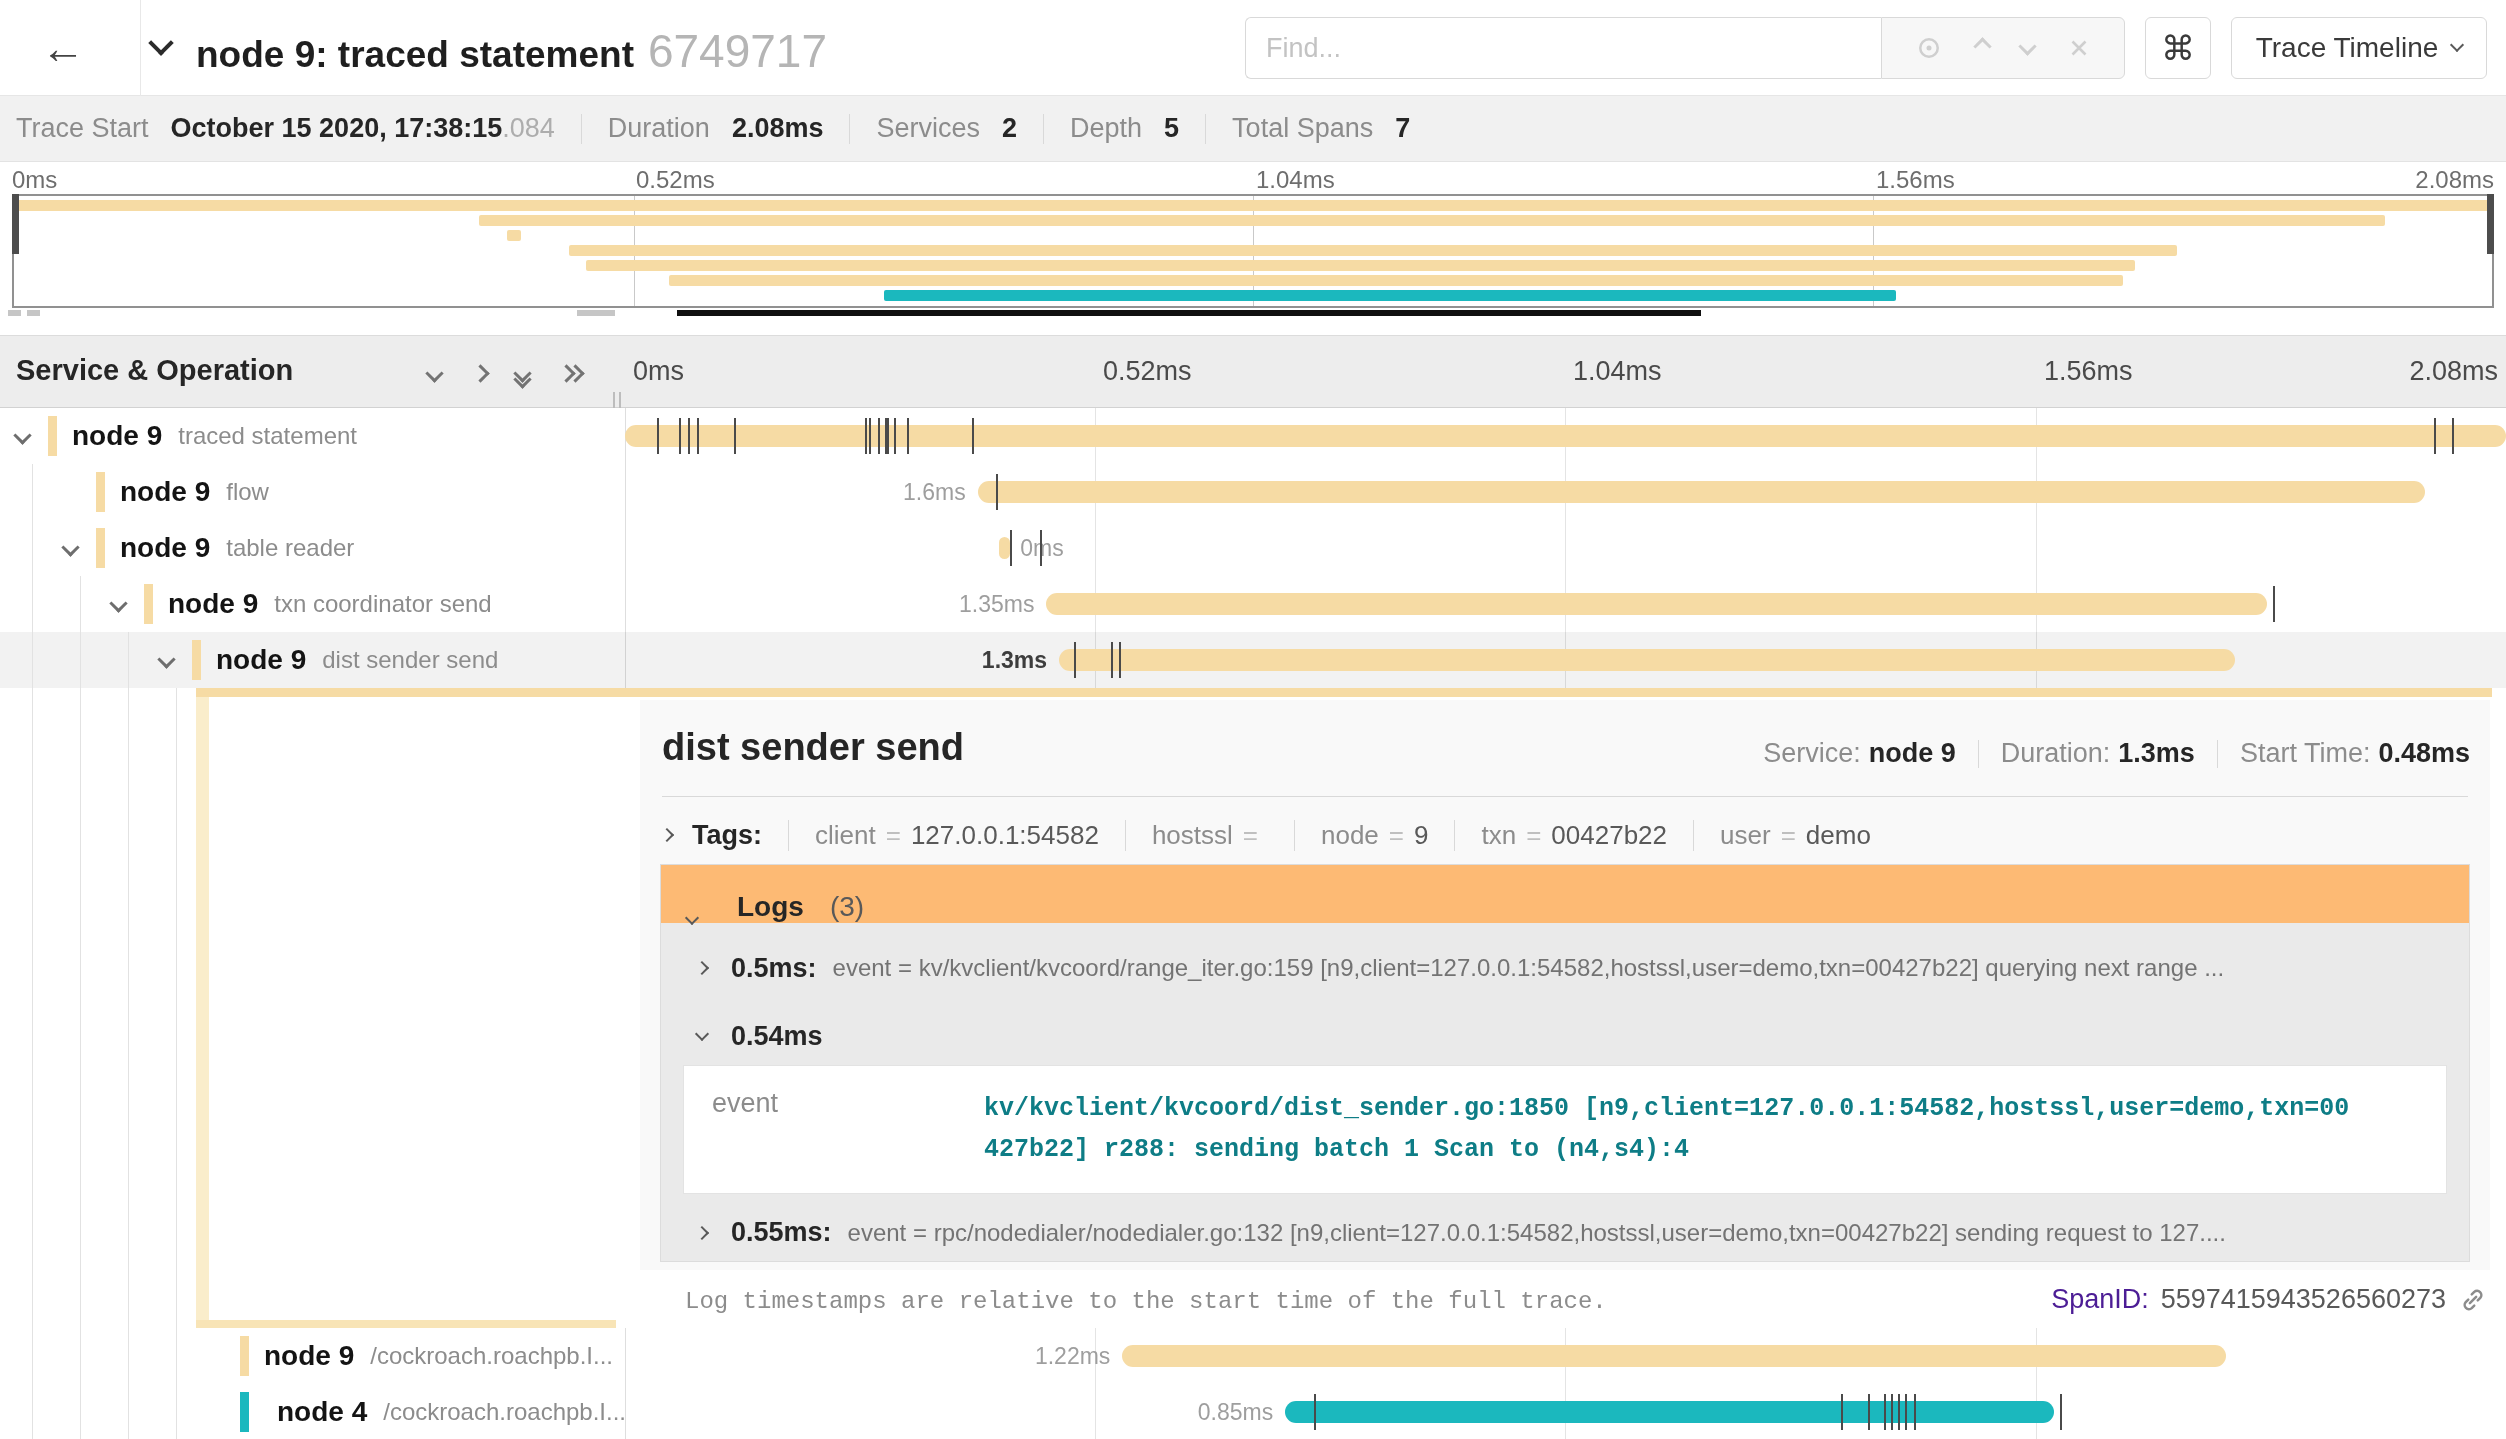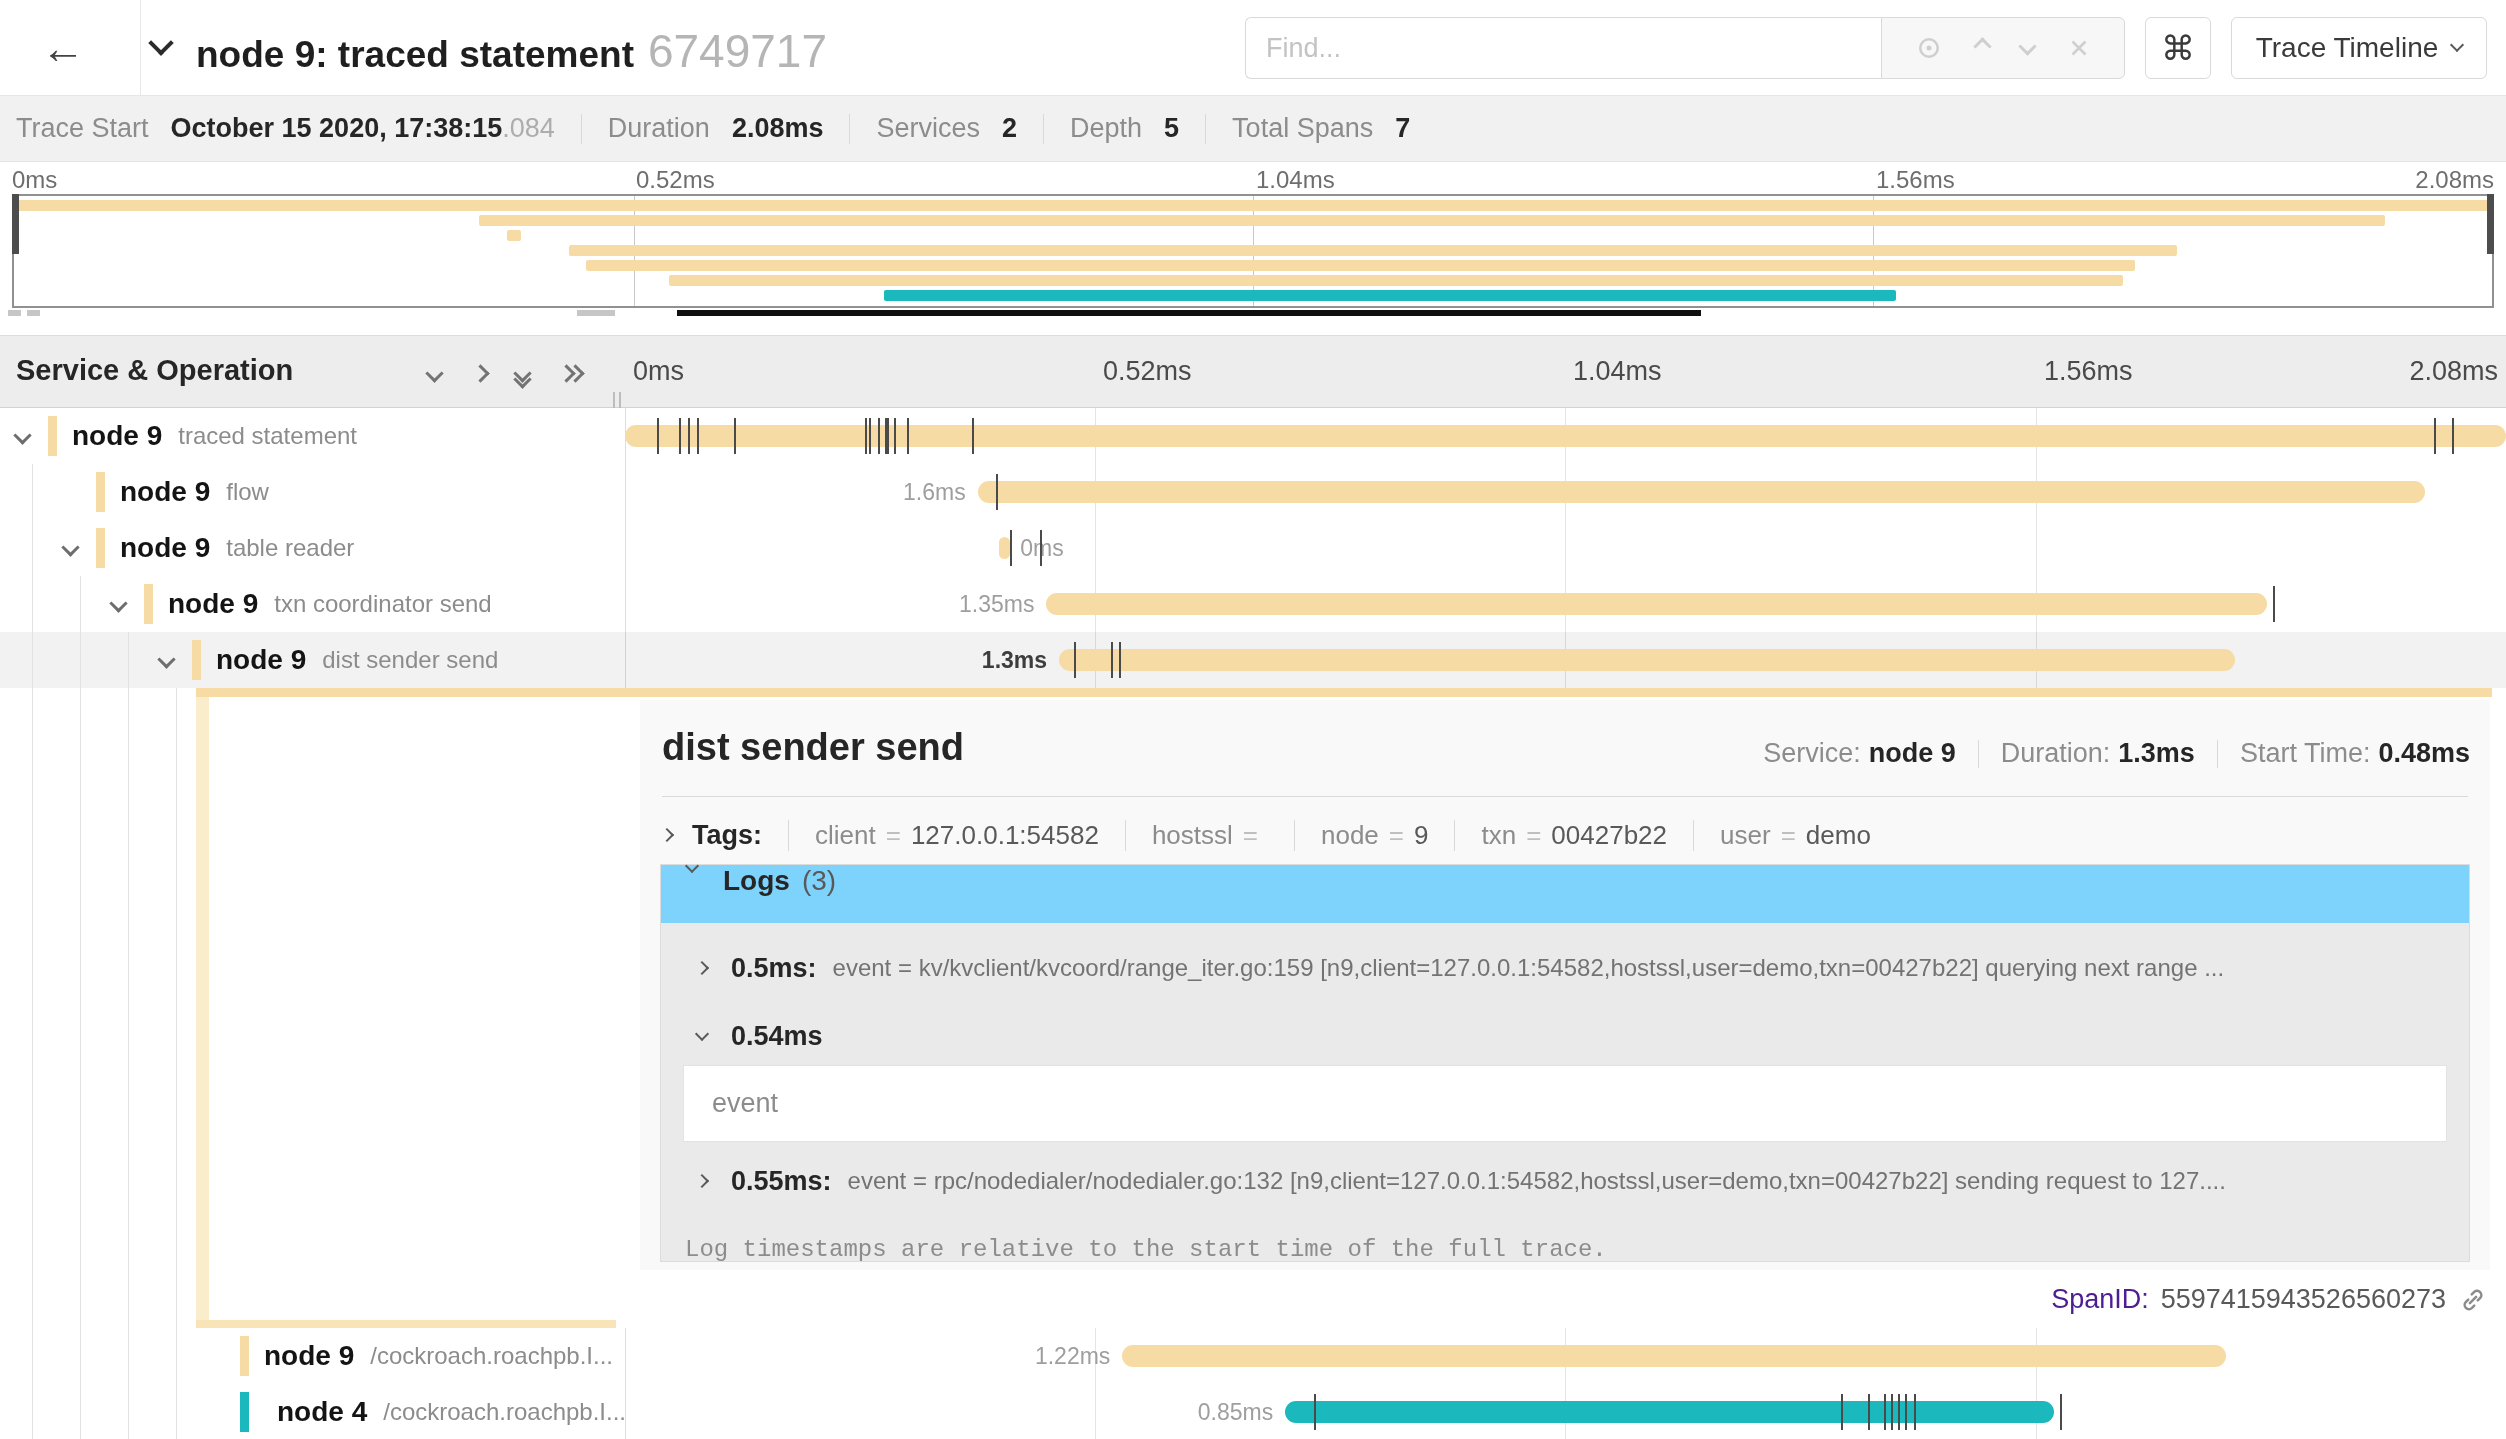--- a/index.html
+++ b/index.html
@@ -82,21 +82,21 @@
   .meta-sep { width:1px; height:28px; background:#d9d9d9; margin:0 22px; }
   .detail-divider { position:absolute; left:22px; right:22px; top:96px; height:1px; background:#d9d9d9; }
   .tags-row { position:absolute; left:22px; top:112px; height:46px; display:flex; align-items:center; cursor:pointer; }
   .tags-label { font-size:27px; font-weight:700; color:#262626; margin:0 26px 0 20px; }
   .tag { display:flex; align-items:center; font-size:26px; padding:0 26px; border-left:1px solid #d9d9d9; white-space:nowrap; }
   .tag:first-of-type { border-left:none; padding-left:0; }
   .tag .tk { color:#8c8c8c; }
   .tag .te { color:#bfbfbf; margin:0 10px; }
   .tag .tv { color:#595959; }
   .logs { position:absolute; left:20px; right:20px; top:164px; bottom:8px; background:#eaeaea; border:1px solid #dcdcdc; }
-  .logs-header { height:58px; background:#7dd3fc; display:flex; align-items:flex-start; cursor:pointer; }
+  .logs-header { height:58px; background:#fdba74; display:flex; align-items:flex-end; cursor:pointer;gap:14px; }
   .logs-header .lbl { font-size:28px; font-weight:700; color:#262626; margin-left:26px; }
   .logs-header .cnt { font-size:28px; color:#595959; margin-left:12px; font-weight:400; }
   .log-line { display:flex; align-items:center; padding:0 36px; height:58px; margin-top:16px; cursor:pointer; white-space:nowrap; overflow:hidden; }
   .log-time { font-size:27px; font-weight:700; color:#262626; margin:0 16px 0 24px; }
   .log-text { font-size:24px; color:#737373; overflow:hidden; text-overflow:ellipsis; }
   .kv-card { margin:6px 22px 10px 22px; background:#fff; border:1px solid #e3e3e3; padding:22px 0; display:flex; }
   .kv-key { width:300px; padding-left:28px; font-size:27px; color:#8c8c8c; }
   .kv-val { font-family:"Liberation Mono", monospace; font-size:25px; color:#0e7d86; font-weight:700; line-height:1.65; }
   .logs-footer { font-size:24px; color:#8c8c8c; margin:26px 0 0 24px;font-family:Liberation Mono, monospace; }
   .spanid-row { position:absolute; right:18px; top:596px; display:flex; align-items:center; gap:12px; font-size:27px; }
@@ -390,20 +390,21 @@
           <i class="caret-sm right"></i>
           <span class="log-time">0.5ms:</span>
           <span class="log-text">event = kv/kvclient/kvcoord/range_iter.go:159 [n9,client=127.0.0.1:54582,hostssl,user=demo,txn=00427b22] querying next range ...</span>
         </div>
         <div class="log-line" style="height:46px;">
           <i class="caret-sm down" style="margin-top:-4px;"></i>
           <span class="log-time">0.54ms</span>
         </div>
         <div class="kv-card">
           <span class="kv-key">event</span>
+          <span class="kv-val"><span>kv/kvclient/kvcoord/dist_sender.go:1850 [n9,client=127.0.0.1:54582,hostssl,user=demo,txn=00</span><br><span>427b22] r288: sending batch 1 Scan to (n4,s4):4</span></span>
         </div>
         <div class="log-line" style="margin-top:6px;">
           <i class="caret-sm right"></i>
           <span class="log-time">0.55ms:</span>
           <span class="log-text">event = rpc/nodedialer/nodedialer.go:132 [n9,client=127.0.0.1:54582,hostssl,user=demo,txn=00427b22] sending request to 127....</span>
         </div>
         <div class="logs-footer">Log timestamps are relative to the start time of the full trace.</div>
       </div>
     </div>
 

